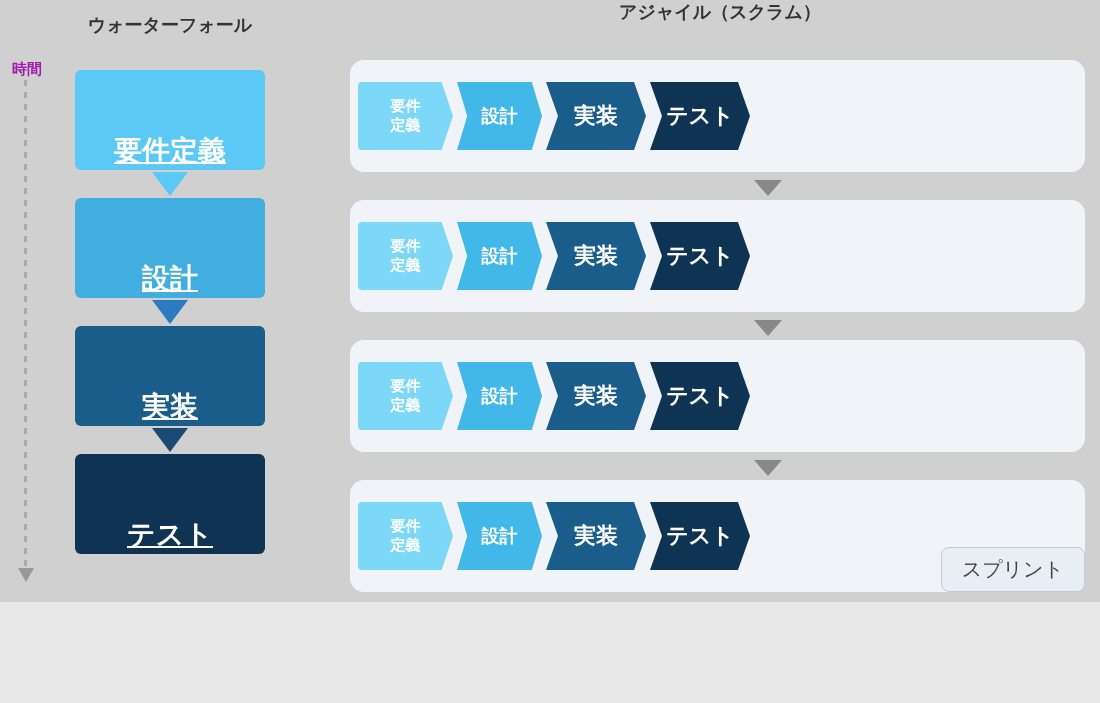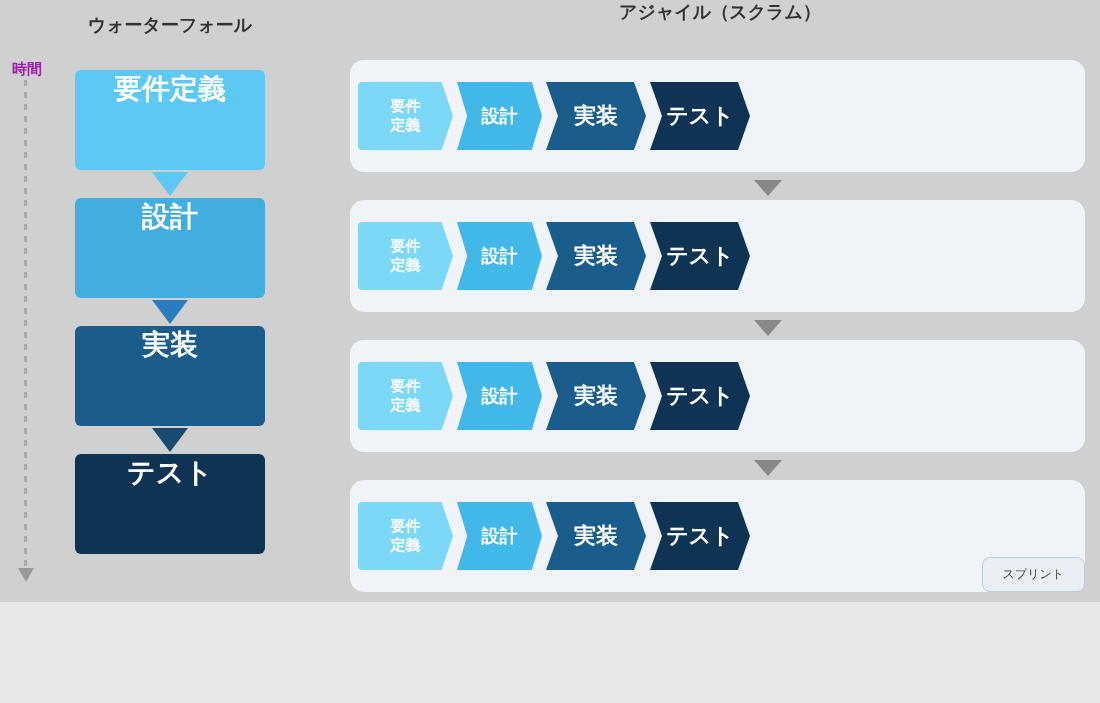--- a/index.html
+++ b/index.html
@@ -90,26 +90,27 @@
       flex-direction: column;
       align-items: center;
       gap: 0px;
       margin-top: 10px;
       width: 200px;
     }
     .wf-box {
       width: 190px;
       height: 100px;
       display: flex;
-      align-items: flex-start;
+      align-items: flex-end;
       justify-content: center;
       font-size: 28px;
       font-weight: bold;
       color: white;
       border-radius: 6px;
+      text-decoration: underline;
     }
     .wf-arrow {
       width: 0;
       height: 0;
       border-left: 18px solid transparent;
       border-right: 18px solid transparent;
       margin: 2px 0;
     }
     .wf-arrow-down-light {
       border-top: 24px solid #5bc8f5;
@@ -161,21 +162,21 @@
       border-radius: 4px 0 0 4px;
     }
     .sprint-label-box {
       position: absolute;
       bottom: 10px;
       right: 15px;
       background: #e8eef3;
       border: 1px solid #c0ccd8;
       border-radius: 8px;
       padding: 8px 20px;
-      font-size: 12px;
+      font-size: 20px;
       color: #444;
     }
     .between-arrow {
       display: flex;
       justify-content: center;
       height: 12px;
     }
     .v-arrow {
       width: 0;
       height: 0;

